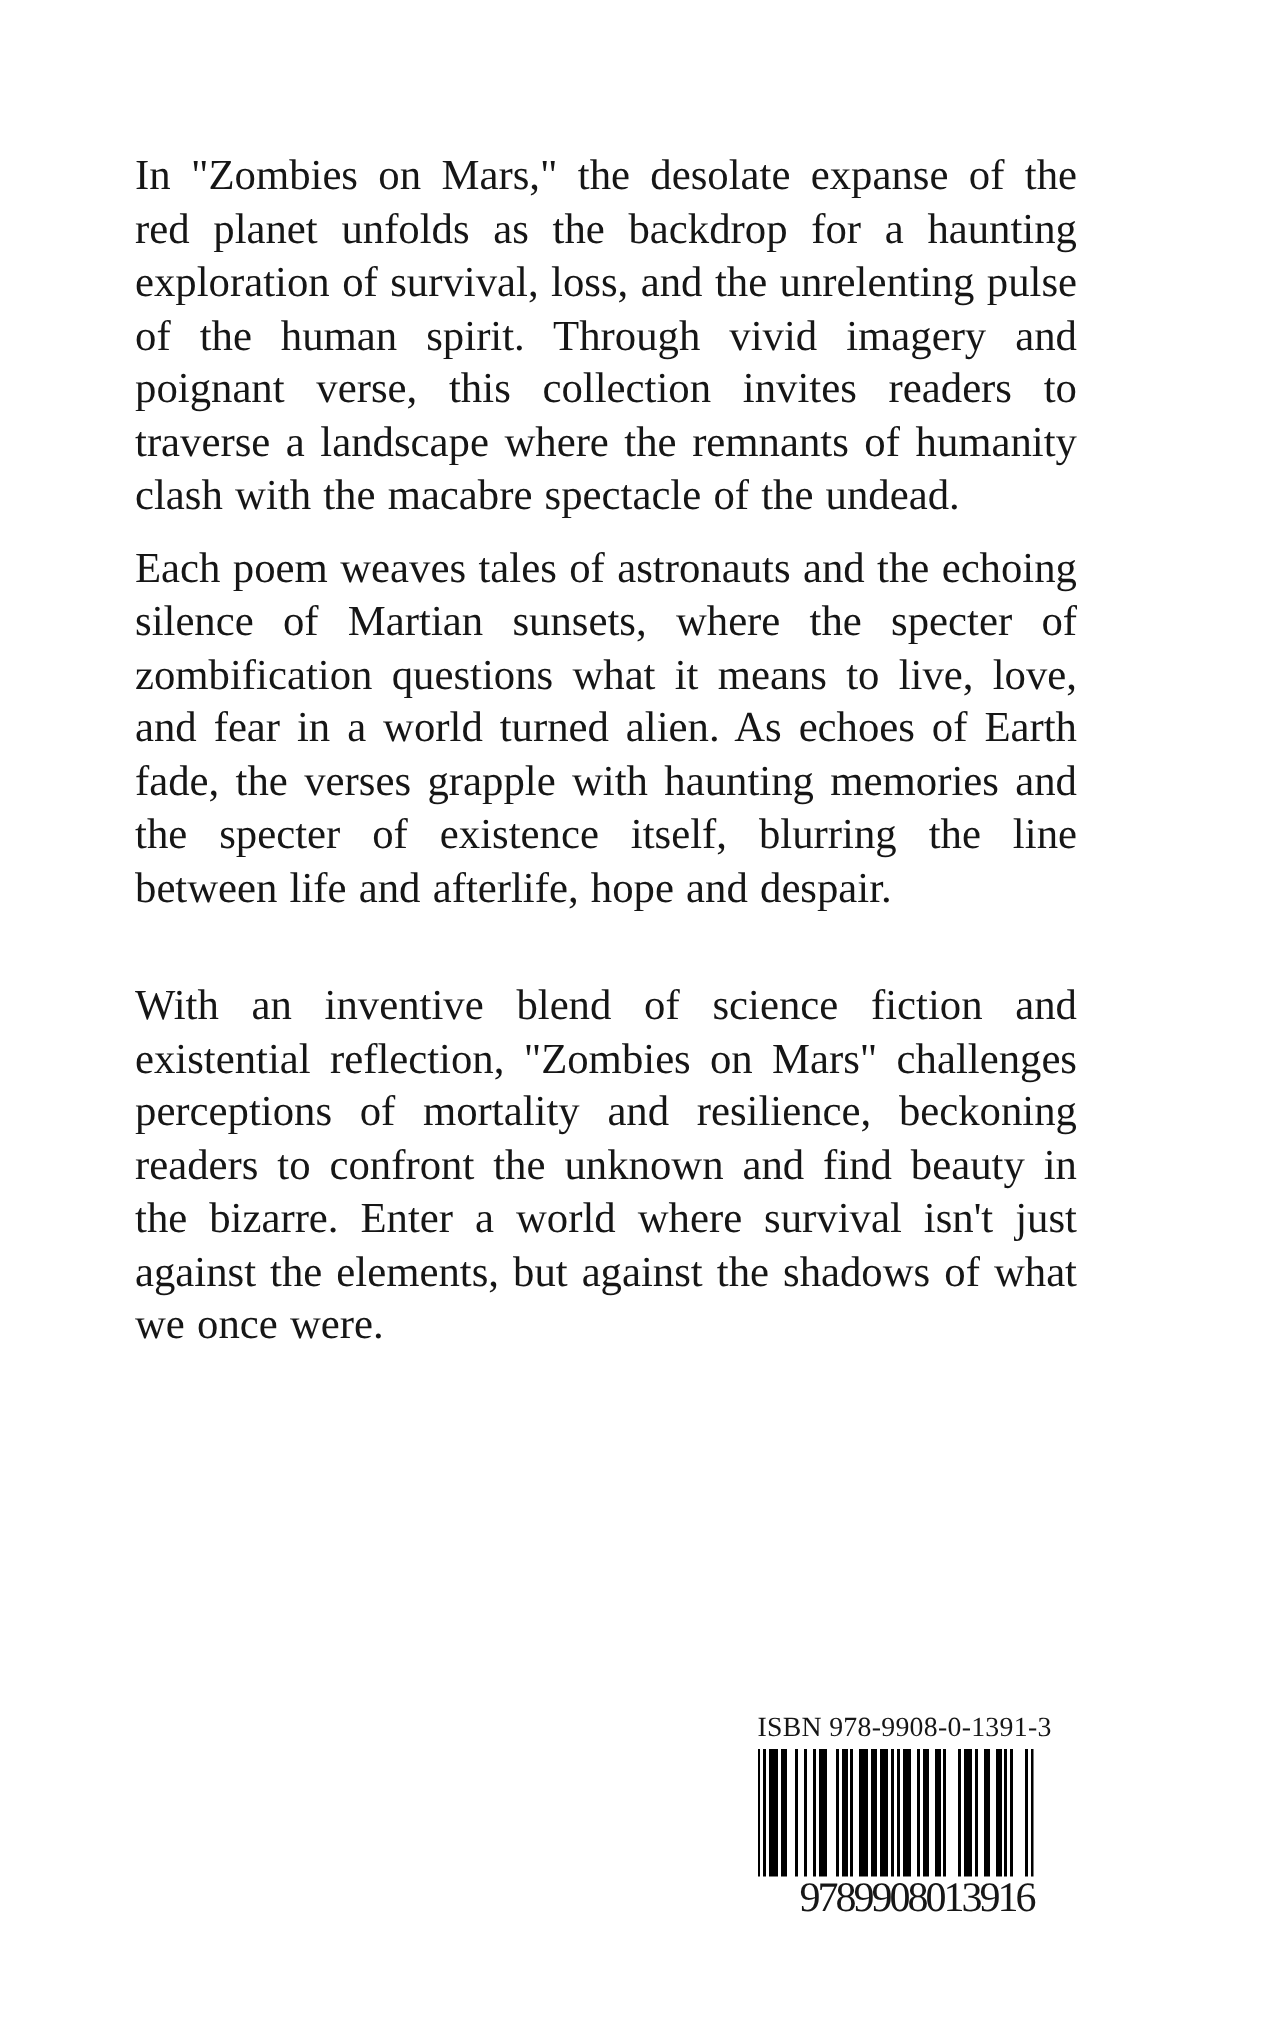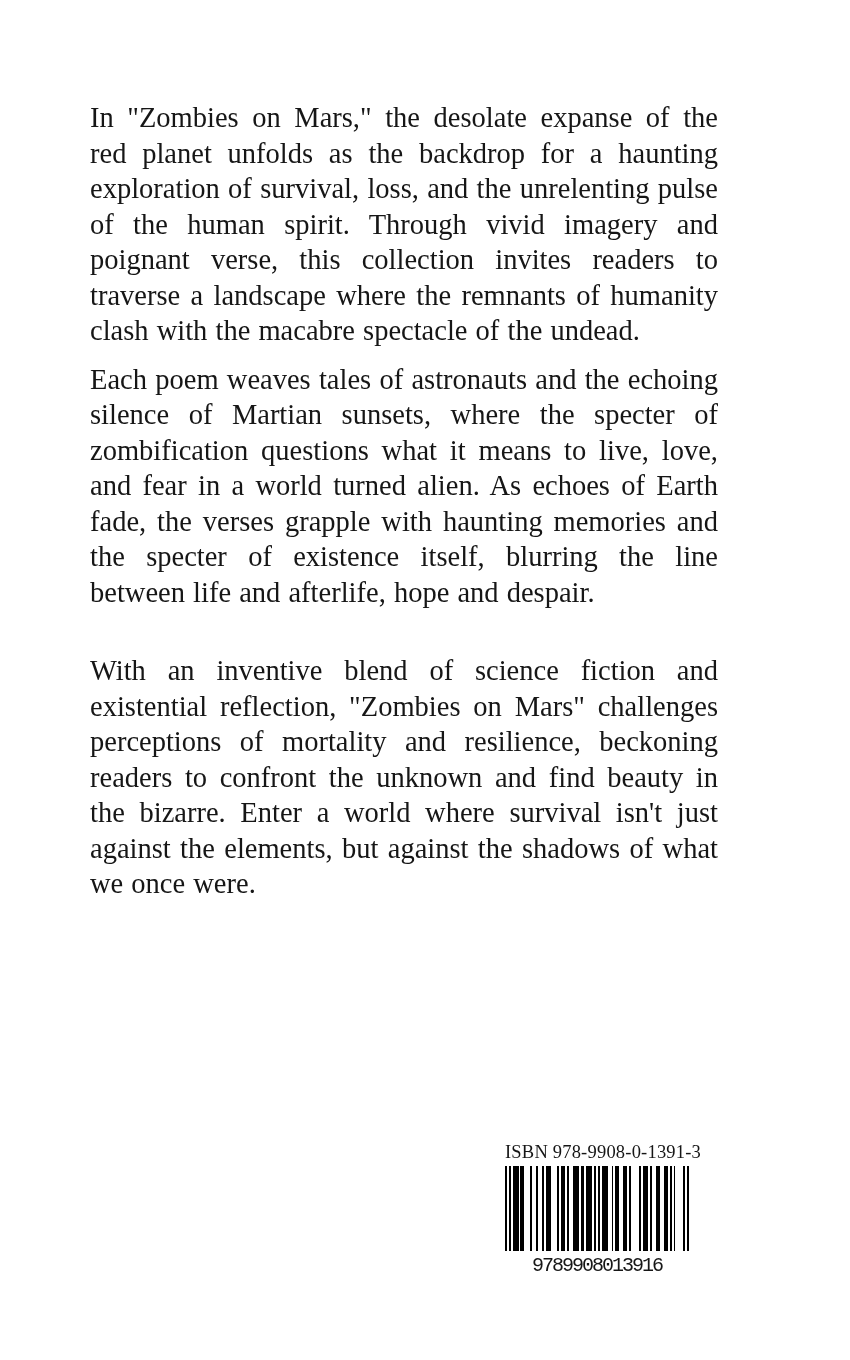--- a/index.html
+++ b/index.html
@@ -43,26 +43,27 @@
     white-space: nowrap;
     letter-spacing: 0.2px;
   }
   .barcode {
     display: block;
     width: 184px;
     height: 85px;
     margin: 3px auto 0 auto;
   }
   .isbn-digits {
-    font-family: Liberation Mono, monospace;
-    font-size: 20px;
+    font-family: Liberation Serif, serif;
+    font-size: 28px;
     line-height: 26px;
     letter-spacing: -2px;
     margin-top: 2px;
     white-space: nowrap;
+    text-align: right;
   }
 </style>
 </head>
 <body>
 
 <div class="page" style="--bg: #ffffff; --fg: #161616;">
 
   <div class="synopsis">
     <p>In "Zombies on Mars," the desolate expanse of the red planet unfolds as the backdrop for a haunting exploration of survival, loss, and the unrelenting pulse of the human spirit. Through vivid imagery and poignant verse, this collection invites readers to traverse a landscape where the remnants of humanity clash with the macabre spectacle of the undead.</p>
     <p>Each poem weaves tales of astronauts and the echoing silence of Martian sunsets, where the specter of zombification questions what it means to live, love, and fear in a world turned alien. As echoes of Earth fade, the verses grapple with haunting memories and the specter of existence itself, blurring the line between life and afterlife, hope and despair.</p>

